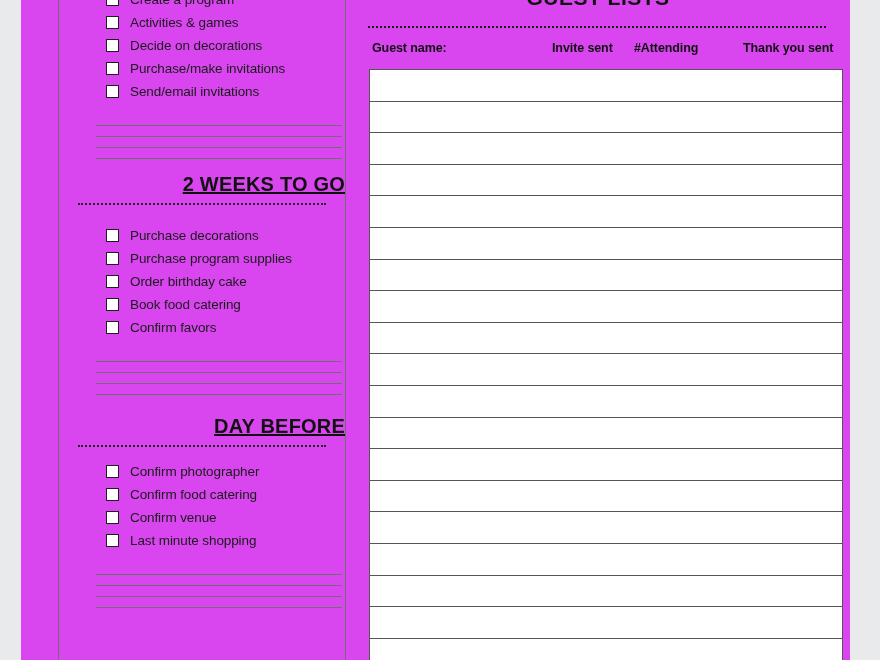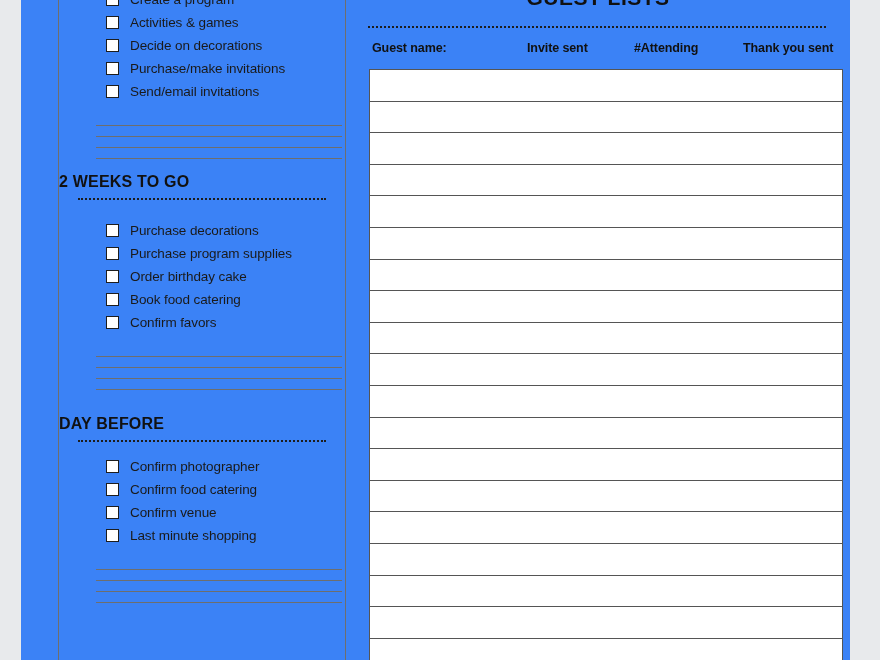--- a/index.html
+++ b/index.html
@@ -16,21 +16,21 @@
     position: relative;
   }
 
   
   #page-sheet {
     position: absolute;
     left: 21px;
     top: 0;
     width: 829px;
     height: 660px;
-    background: #3b82f6;
+    background: #d946ef;
   }
 
   
   #left-edge-rule {
     position: absolute;
     left: 37px;
     top: 0;
     width: 1px;
     height: 660px;
     background: #6e6e6e;
@@ -89,25 +89,26 @@
     padding-right: 3px;
   }
 
   .blank-line {
     height: 11px;
     border-bottom: 1.5px solid #6e6e6e;
   }
 
   
   .section-head {
-    text-align: left;
-    font-size: 16px;
+    text-align: right;
+    font-size: 20px;
     font-weight: bold;
     color: #111111;
     letter-spacing: 0.2px;
+    text-decoration: underline;
   }
 
   .dotted-rule {
     margin: 7px 19px 0 19px;
     border-bottom: 2.2px dotted #1d1d1d;
     height: 0;
   }
 
   
   #guest-panel {
@@ -150,21 +151,21 @@
   .col-head {
     position: absolute;
     font-size: 12.5px;
     font-weight: bold;
     color: #111111;
     white-space: nowrap;
     letter-spacing: -0.1px;
   }
 
   .col-head.c0 { left: 26px; }
-  .col-head.c1 { left: 181px; }
+  .col-head.c1 { left: 206px; }
   .col-head.c2 { left: 288px; }
   .col-head.c3 { left: 397px; }
 
   #guest-table {
     position: absolute;
     left: 23px;
     top: 69px;
     width: 474px;
     border-left: 1.6px solid #555555;
     border-right: 1.6px solid #555555;

